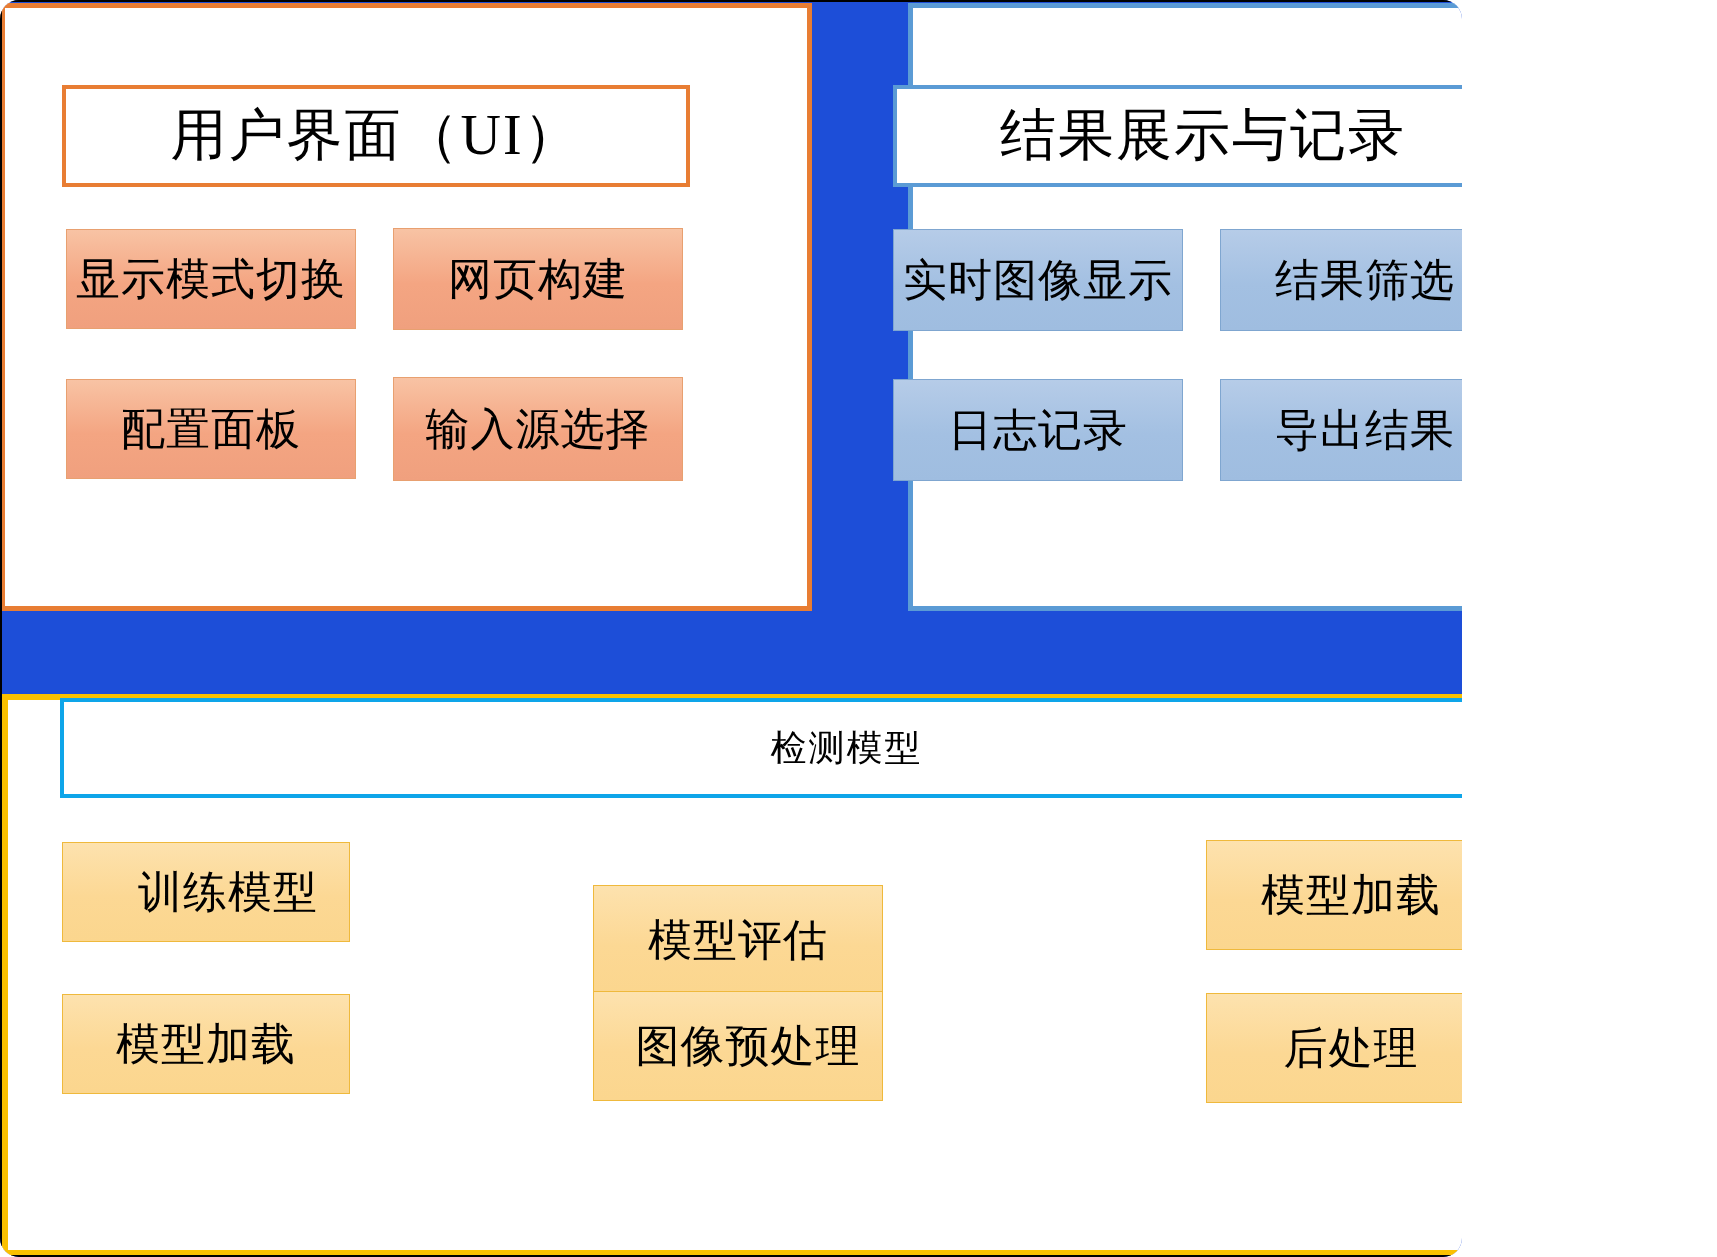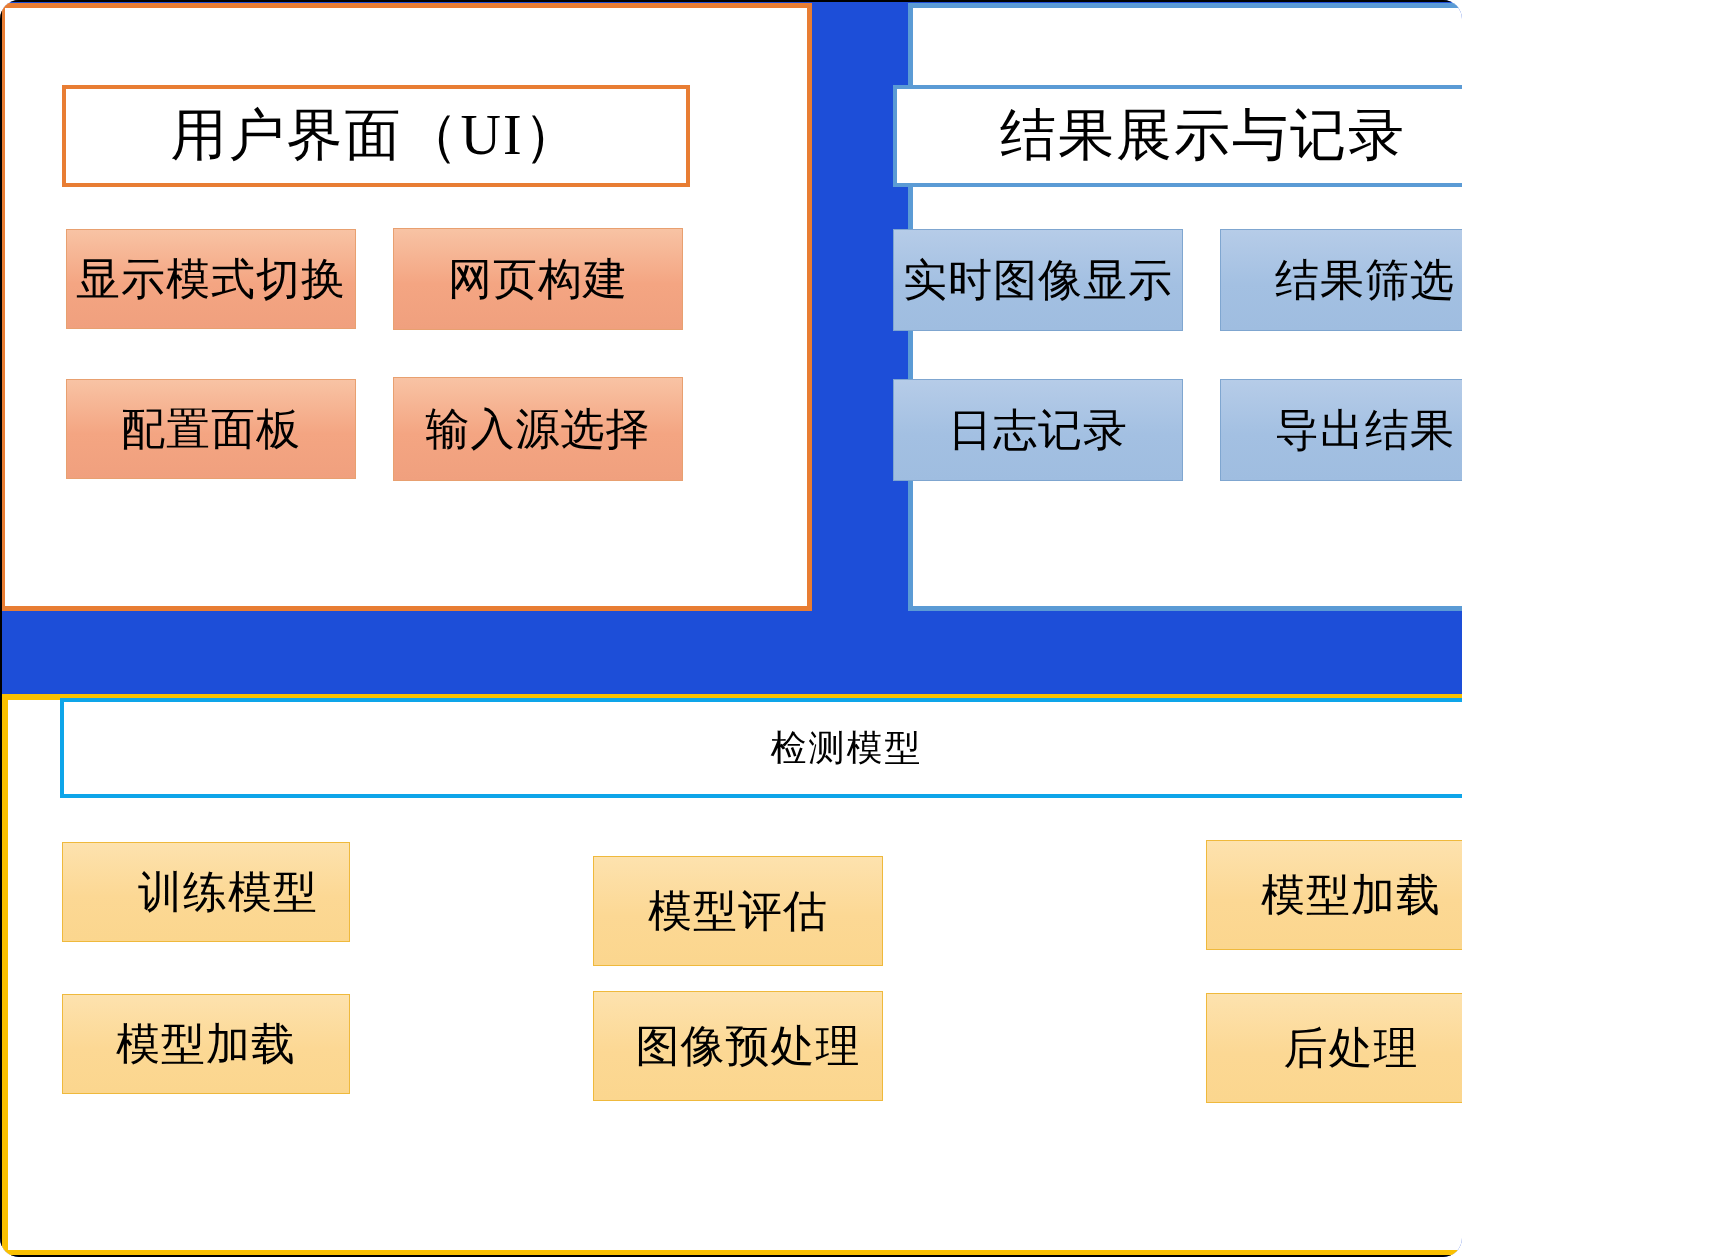--- a/index.html
+++ b/index.html
@@ -99,21 +99,21 @@
   .ui-r2c2 { left: 393px; top: 377px; width: 290px; height: 104px; }
 
   
   .rs-r1c1 { left: 893px;  top: 229px; width: 290px; height: 102px; }
   .rs-r1c2 { left: 1220px; top: 229px; width: 290px; height: 102px; }
   .rs-r2c1 { left: 893px;  top: 379px; width: 290px; height: 102px; }
   .rs-r2c2 { left: 1220px; top: 379px; width: 290px; height: 102px; }
 
   
   .md-r1c1 { left: 62px;   top: 842px;  width: 288px; height: 100px; padding-left: 44px; }
-  .md-r1c2 { left: 593px;  top: 856px;  width: 290px; height: 110px; }
+  .md-r1c2 { left: 593px;  top: 885px;  width: 290px; height: 110px; }
   .md-r1c3 { left: 1206px; top: 840px;  width: 290px; height: 110px; }
   .md-r2c1 { left: 62px;   top: 994px;  width: 288px; height: 100px; }
   .md-r2c2 { left: 593px;  top: 991px;  width: 290px; height: 110px; padding-left: 20px; }
   .md-r2c3 { left: 1206px; top: 993px;  width: 290px; height: 110px; }
 </style>
 </head>
 <body>
 
 <div id="canvas">
 

